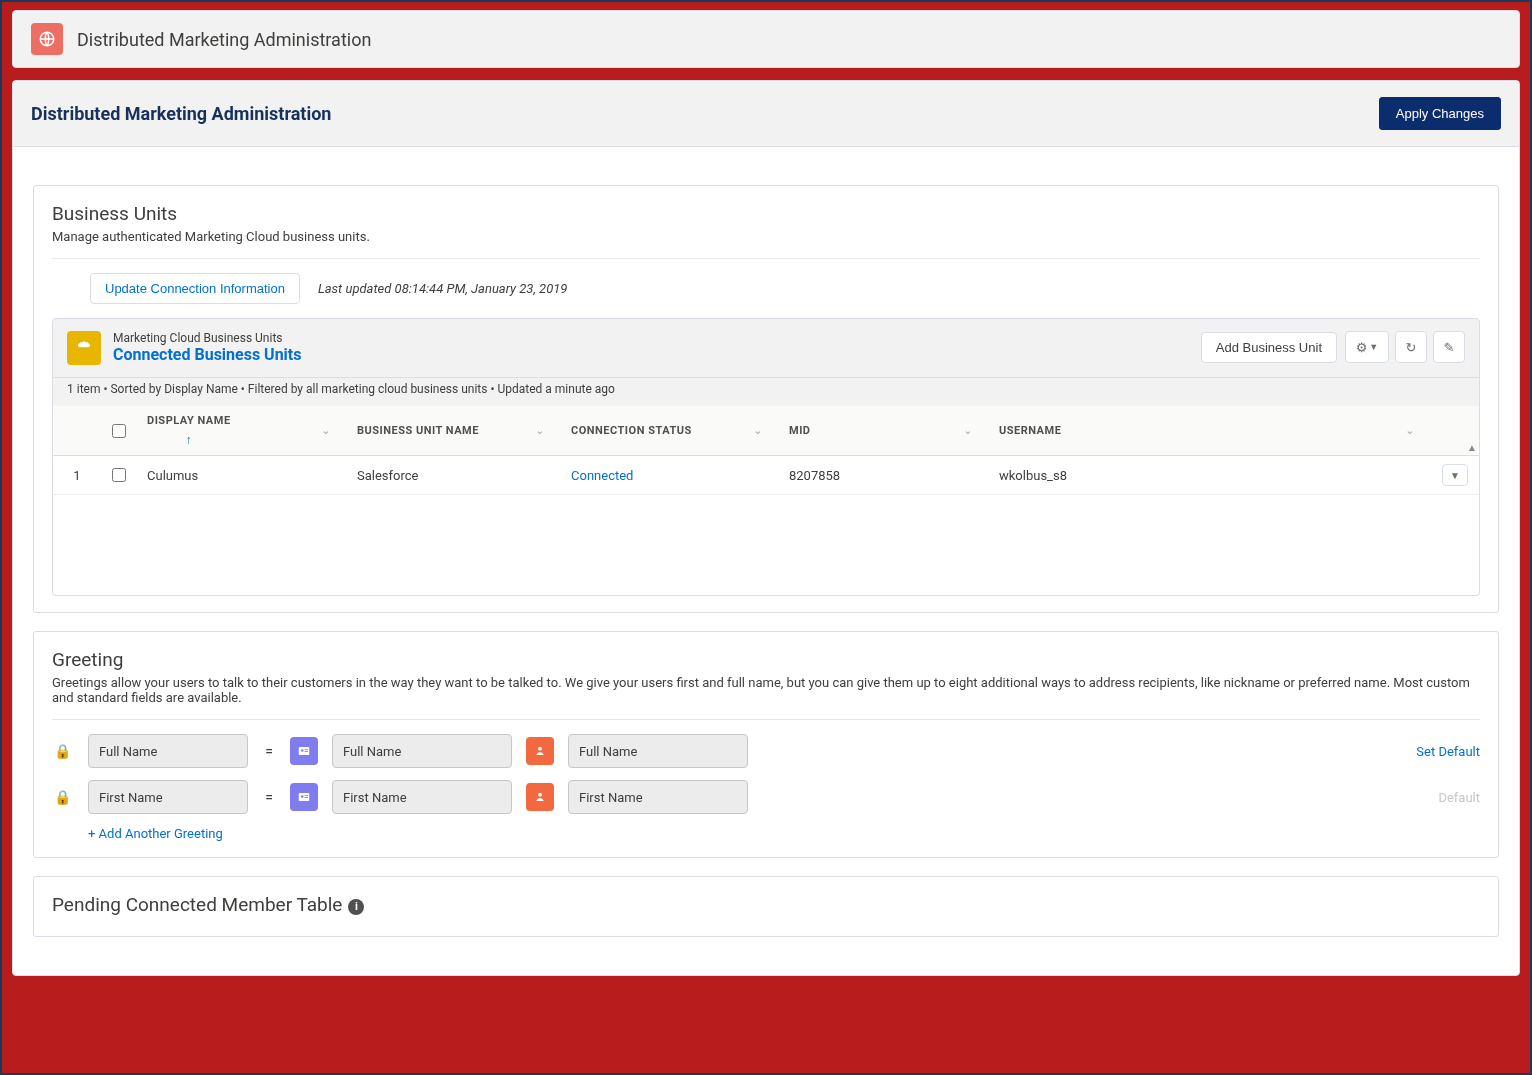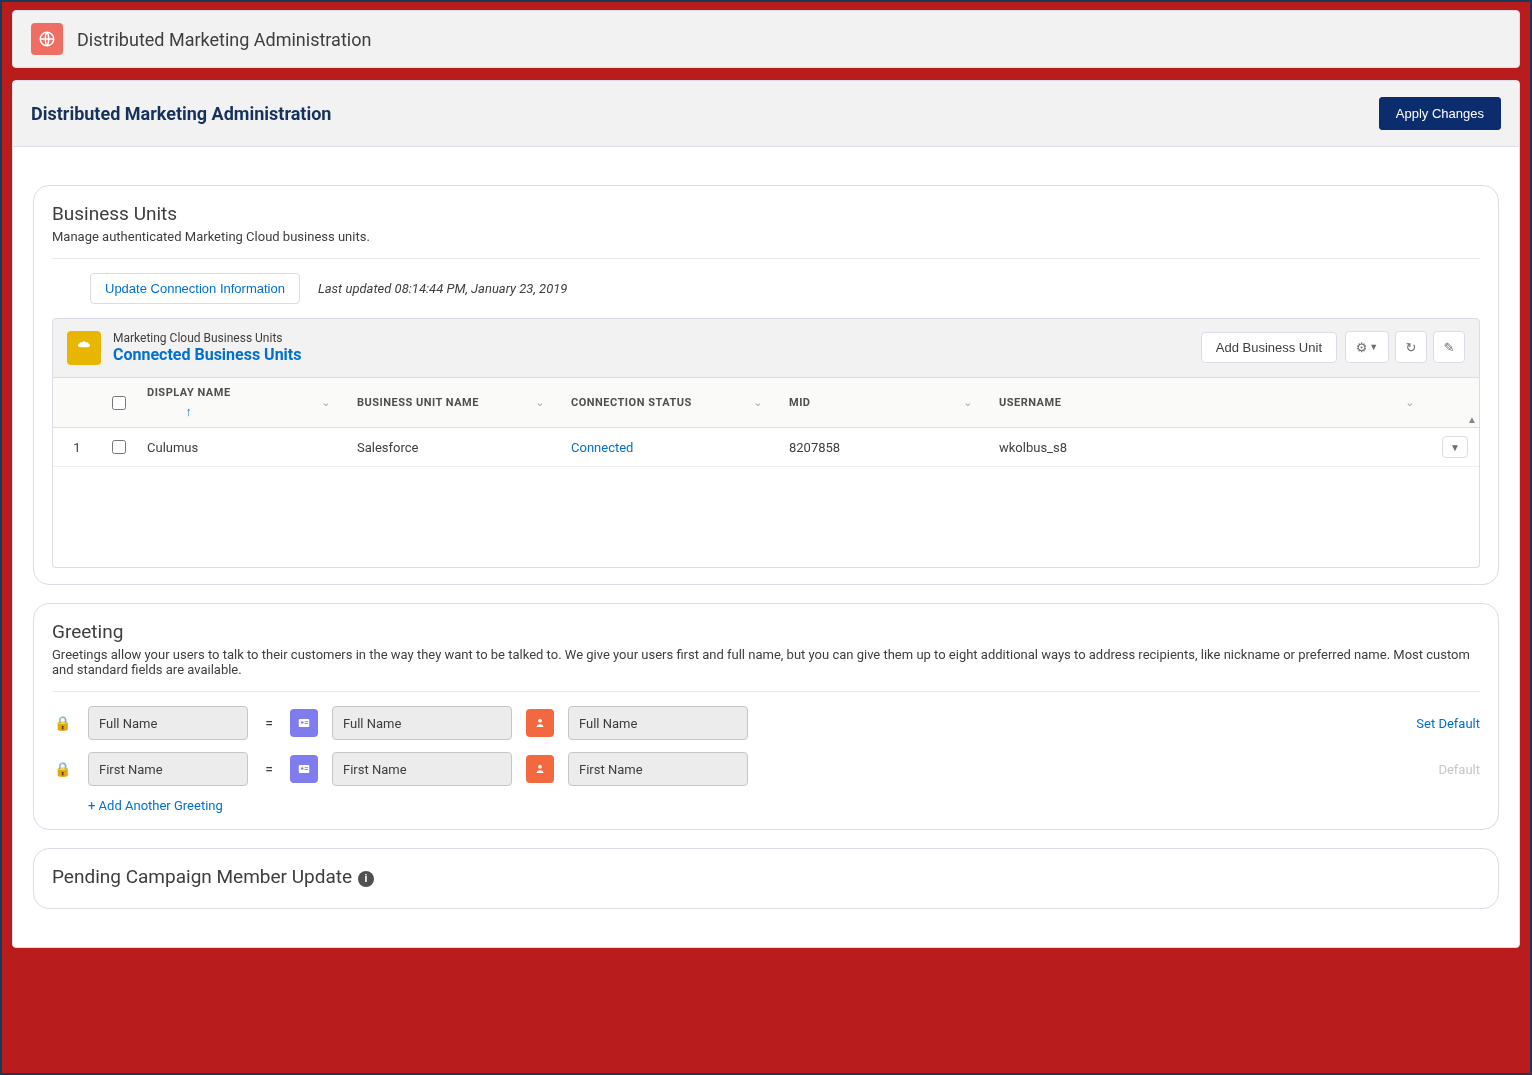--- a/index.html
+++ b/index.html
@@ -6,21 +6,21 @@
 body { font-family: -apple-system, BlinkMacSystemFont, "Segoe UI", Roboto, Helvetica, Arial, sans-serif; background: #4a6b8a; font-size: 13px; color: #3e3e3c; }
 .outer-frame { border: 2px solid #1a3a5c; min-height: 1075px; background: #b91c1c; padding: 0; }
 .app-header { background: #f3f2f2; border: 1px solid #d8dde6; border-radius: 4px; margin: 8px 10px 0 10px; padding: 12px 18px; display: flex; align-items: center; gap: 14px; }
 .app-logo { width: 32px; height: 32px; background: #ef6e64; border-radius: 4px; display: flex; align-items: center; justify-content: center; color: #fff; }
 .app-title { font-size: 18px; color: #3e3e3c; font-weight: 400; }
 .page-wrap { background: #fff; margin: 12px 10px 10px 10px; border-radius: 4px; border: 1px solid #d8dde6; }
 .page-title-bar { background: #f3f2f2; border-bottom: 1px solid #d8dde6; padding: 16px 18px; display: flex; justify-content: space-between; align-items: center; }
 .page-title { font-size: 18px; font-weight: 700; color: #16325c; }
 .btn-primary { background: #0b2d6e; color: #fff; border: 1px solid #0b2d6e; border-radius: 3px; padding: 8px 16px; font-size: 13px; cursor: pointer; }
 .content { padding: 20px; }
-.card { border: 1px solid #d8dde6; border-radius: 16px; margin: 18px 0; }
+.card { border: 1px solid #d8dde6; border-radius: 3px; margin: 18px 0; }
 .card-pad { padding: 16px 18px; }
 .section-title { font-size: 19px; font-weight: 400; color: #3e3e3c; margin-bottom: 4px; }
 .section-sub { font-size: 13px; color: #3e3e3c; }
 .hr { border: none; border-top: 1px solid #e5e8ec; margin: 14px 0; }
 .row-tools { display: flex; align-items: center; gap: 18px; margin-bottom: 14px; }
 .btn-neutral { background: #fff; border: 1px solid #d8dde6; color: #0070d2; border-radius: 4px; padding: 7px 14px; font-size: 13px; cursor: pointer; margin-left: 38px; }
 .muted-italic { font-style: italic; color: #3e3e3c; font-size: 13px; }
 .list-header-card { background: #f3f2f2; border: 1px solid #d8dde6; border-radius: 4px 4px 0 0; padding: 12px 14px; display: flex; align-items: flex-start; justify-content: space-between; }
 .list-header-left { display: flex; gap: 12px; align-items: flex-start; }
 .list-icon { width: 34px; height: 34px; background: #e8b500; border-radius: 4px; display: flex; align-items: center; justify-content: center; color: #fff; }
@@ -119,20 +119,21 @@
                 </div>
                 <div class="icon-btn">
                   <span>↻</span>
                 </div>
                 <div class="icon-btn">
                   <span>✎</span>
                 </div>
               </div>
             </div>
           </div>
+          <div class="list-meta">1 item • Sorted by Display Name • Filtered by all marketing cloud business units • Updated a minute ago</div>
 
           <div class="table-wrap">
             <div class="thead">
               <div class="th col-num"></div>
               <div class="th col-chk">
                   <input type="checkbox" style="">
                 </div>
               <div class="th col-dn">
                 <span class="th-inner">
                     <span>DISPLAY NAME</span>
@@ -238,21 +239,21 @@
               <div class="grow-right disabled-txt">Default</div>
             </div>
             <div class="add-link">+ Add Another Greeting</div>
           </div>
         </div>
       </div>
 
       <div class="card">
         <div class="card-pad">
           <div class="pending-title-row">
-            <div class="section-title">Pending Campaign Member Update</div>
+            <div class="section-title">Pending Connected Member Table</div>
             <span class="info-icon">i</span>
           </div>
         </div>
       </div>
 
     </div>
   </div>
 </div>
 
 </body></html>

